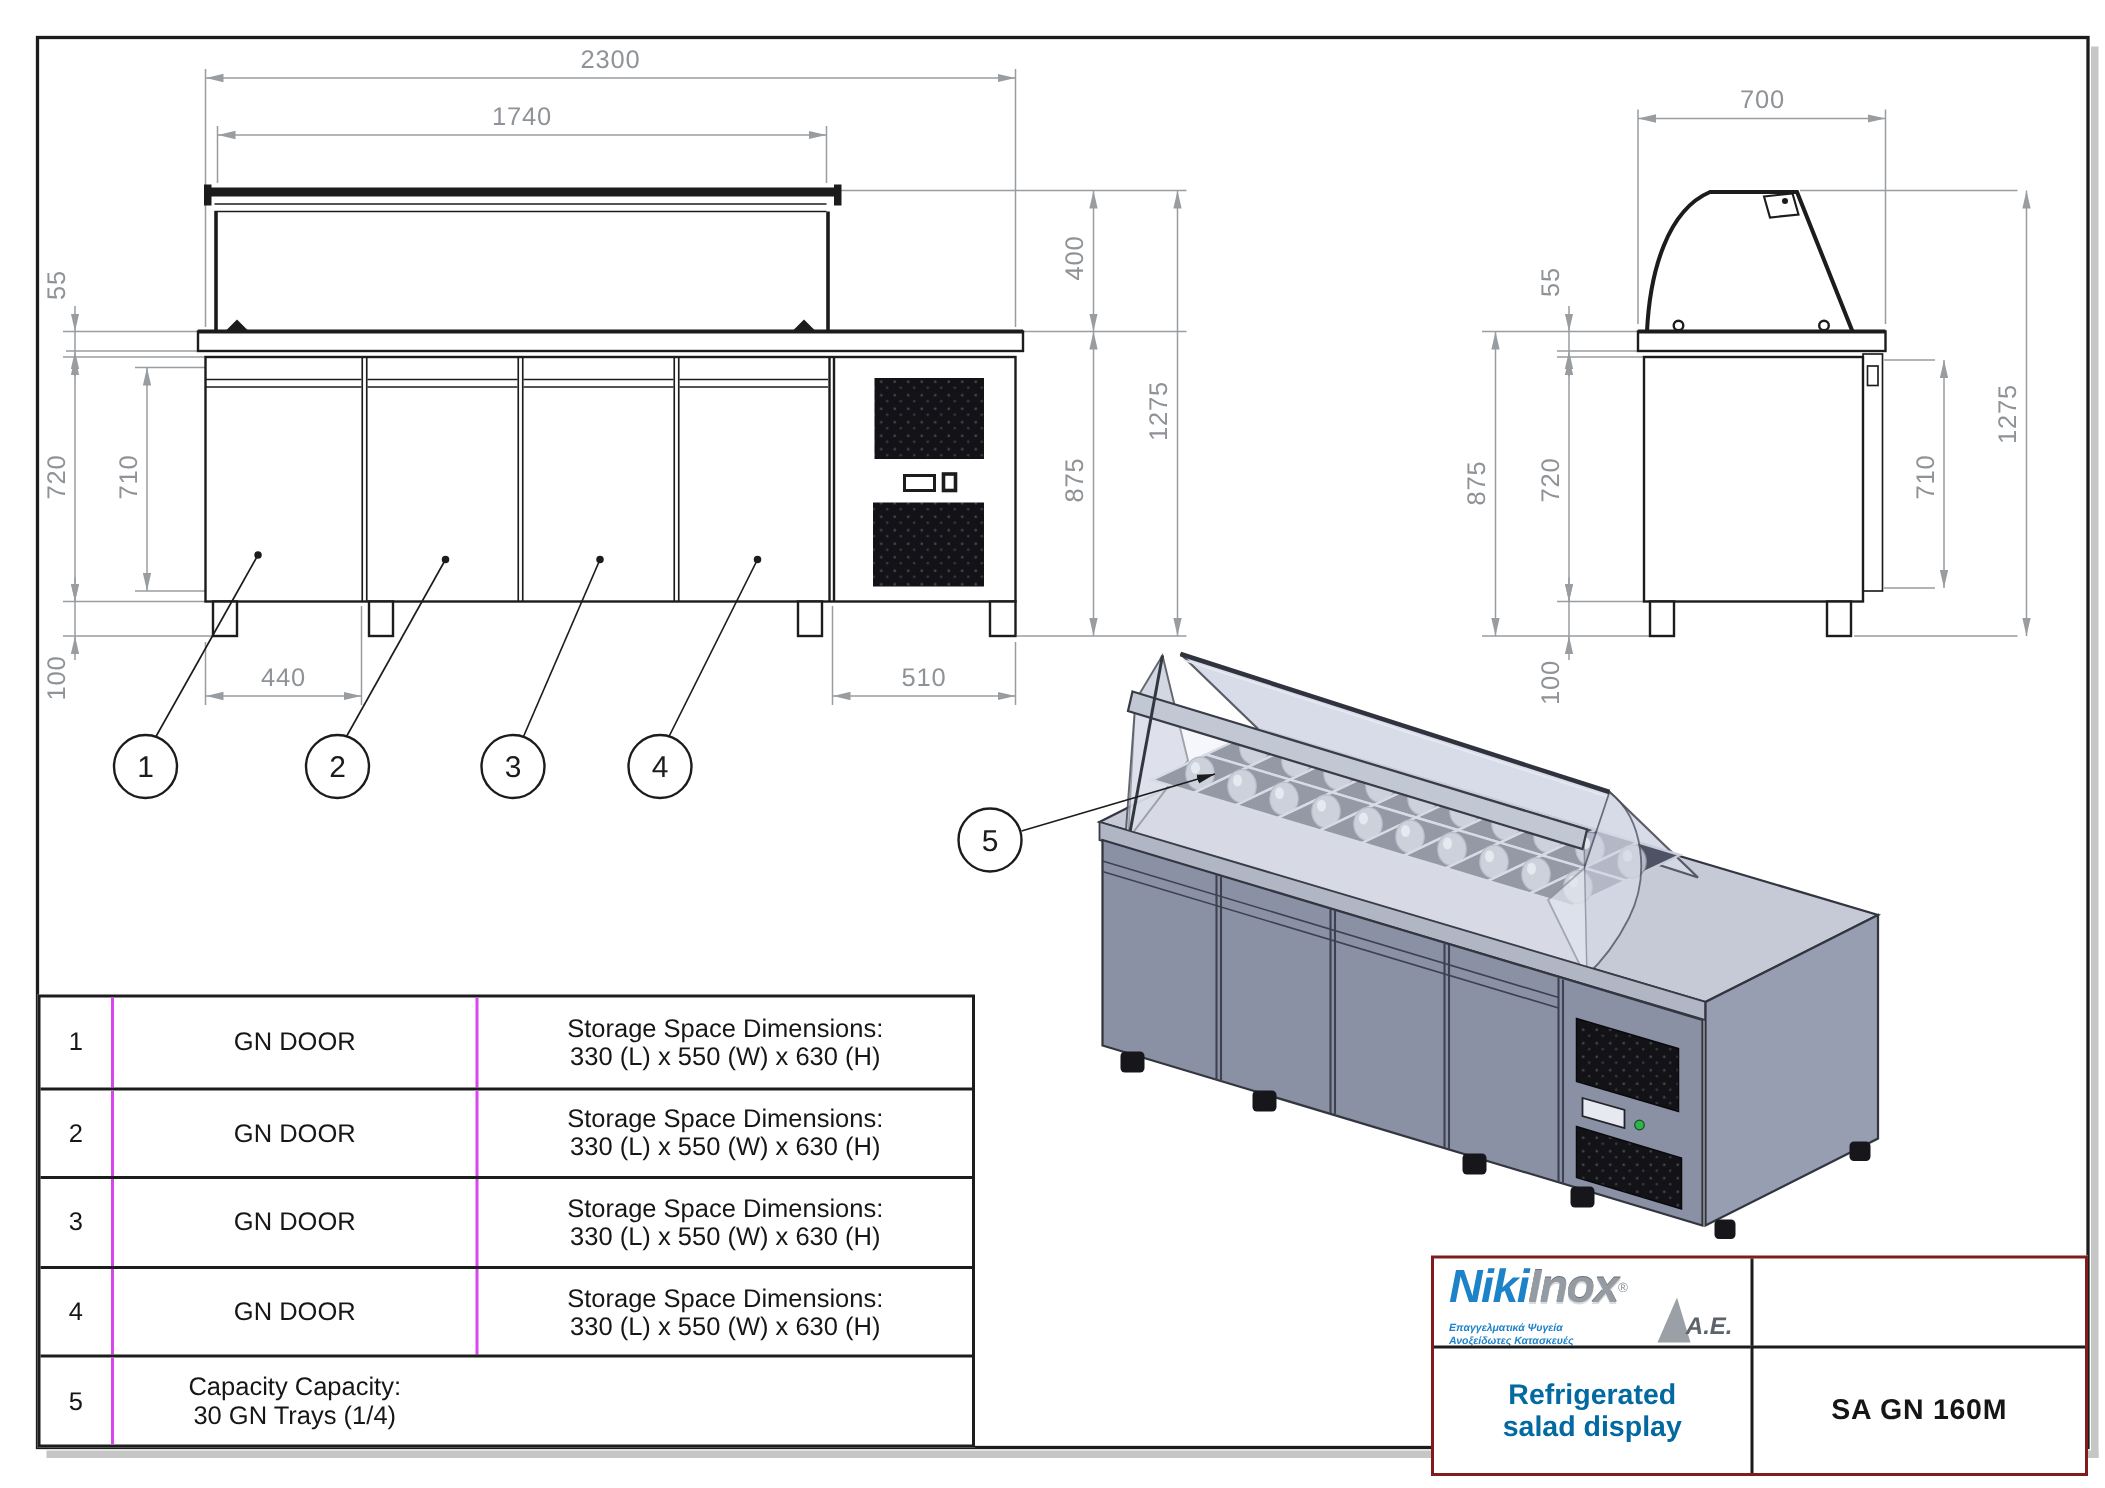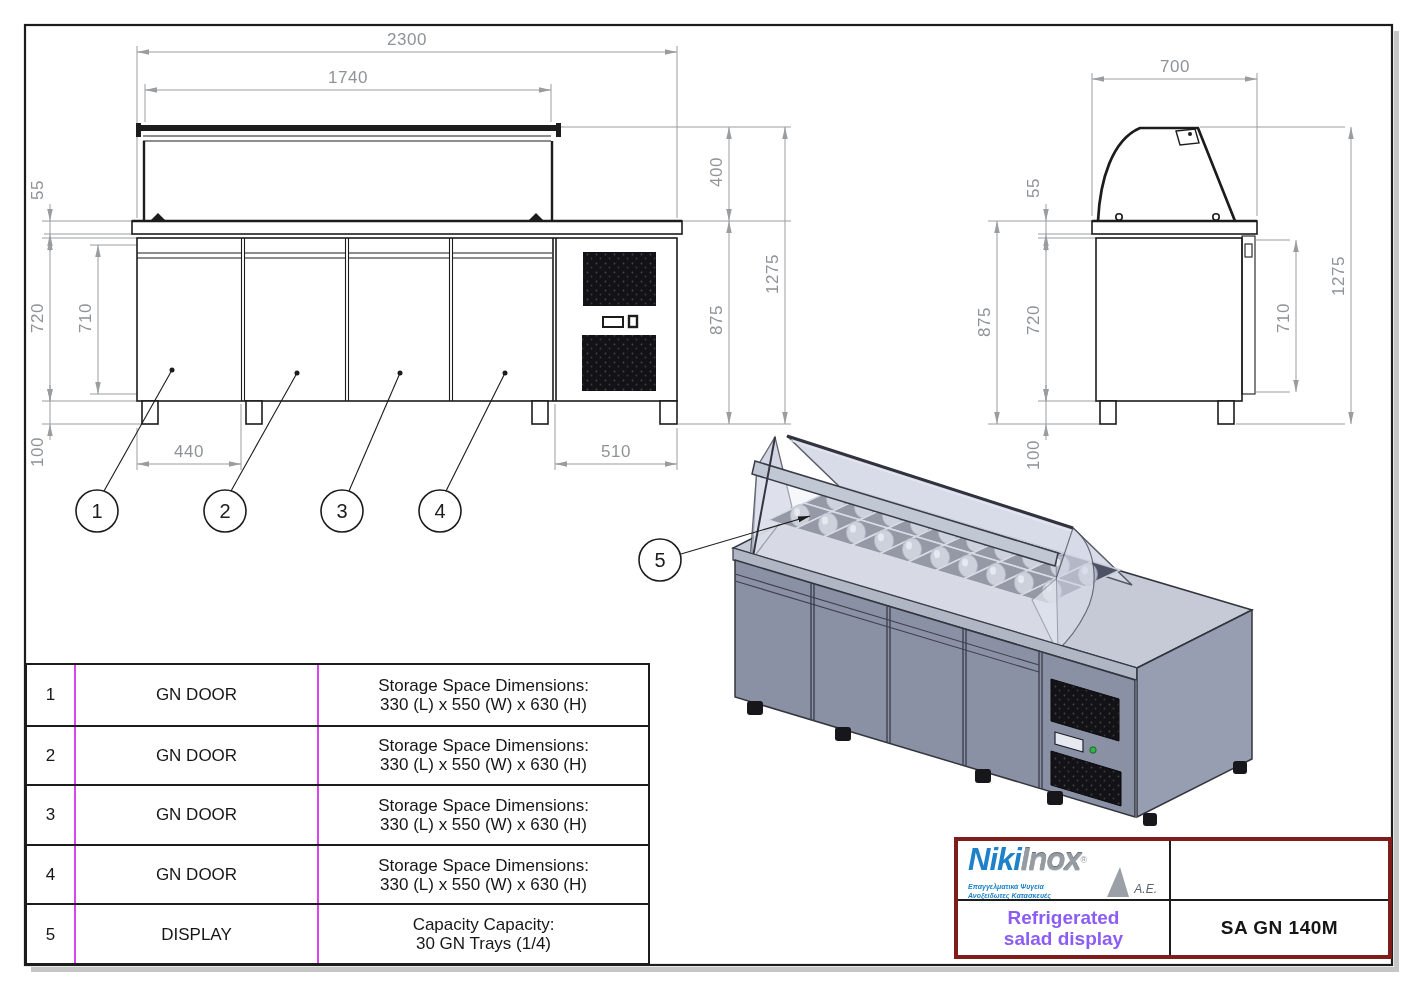--- a/index.html
+++ b/index.html
@@ -18,39 +18,39 @@
   
   .parts-table{position:absolute;left:25px;top:663px;width:625px;height:302px;
     border:2px solid #1c1c1c;box-sizing:border-box;display:grid;grid-template-rows:repeat(5,1fr);
     color:#161616;background:#fff;}
   .pt-row{display:grid;grid-template-columns:47px 243px 1fr;border-top:2px solid #1c1c1c;min-height:0;}
   .pt-row:first-child{border-top:none;}
   .pt-cell{border-left:2px solid #d946ef;display:flex;flex-direction:column;align-items:center;
     justify-content:center;text-align:center;font-size:17px;line-height:19px;padding:2px 4px;box-sizing:border-box;}
   .pt-cell:first-child{border-left:none;}
   
-  .title-block{position:absolute;left:954px;top:837px;width:438px;height:122px;border:4px solid #7f1d1d;
+  .title-block{position:absolute;left:954px;top:837px;width:438px;height:147px;border:2px solid #7f1d1d;
     box-sizing:border-box;display:grid;grid-template-columns:211px 1fr;grid-template-rows:58px 1fr;background:#fff;}
   .tb-cell{border-left:2px solid #1c1c1c;border-top:2px solid #1c1c1c;position:relative;
     display:flex;align-items:center;justify-content:center;text-align:center;box-sizing:border-box;}
   .tb-cell.c00,.tb-cell.c01{border-top:none;}
   .tb-cell.c00,.tb-cell.c10{border-left:none;}
-  .tb-product{font-weight:bold;font-size:19px;line-height:21px;color:#8b5cf6;}
+  .tb-product{font-weight:bold;font-size:19px;line-height:21px;color:#0369a1;}
   .tb-model{font-weight:bold;font-size:19px;color:#161616;letter-spacing:.5px;}
   
   .logo{position:absolute;left:10px;top:2px;width:195px;height:54px;text-align:left;}
   .logo-line{white-space:nowrap;line-height:34px;}
   .brand-blue{font-style:italic;font-weight:bold;font-size:31px;color:#1d82c8;letter-spacing:-1px;}
   .brand-gray{font-style:italic;font-weight:bold;font-size:31px;color:#959ba2;
     text-shadow:0 1px 0 #d9dcdf,0 -1px 0 #6a7076;letter-spacing:-1px;}
   .brand-reg{font-size:9px;color:#8b9196;vertical-align:top;}
   .tagline{font-style:italic;font-weight:bold;font-size:7px;line-height:8px;color:#1d82c8;margin-top:1px;}
   .swoosh{position:absolute;right:34px;bottom:0;width:0;height:0;
     border-left:13px solid transparent;border-right:9px solid transparent;border-bottom:30px solid #9aa0a6;}
-  .ae{position:absolute;right:6px;bottom:1px;font-size:12px;font-weight:normal;font-style:italic;color:#5d6368;}
+  .ae{position:absolute;right:6px;bottom:1px;font-size:16px;font-weight:bold;font-style:italic;color:#5d6368;}
 </style>
 </head>
 <body>
 
 <div class="page">
 
 <svg class="sheet" width="1403" height="992" viewBox="0 0 1403 992">
   <defs>
     <marker id="mA" viewBox="0 0 10 6" refX="10" refY="3" markerWidth="12" markerHeight="7.2" orient="auto-start-reverse">
       <path d="M0,0.7 L10,3 L0,5.3 Z" fill="#999da0"></path>
@@ -352,23 +352,20 @@
     <div class="pt-cell">
       <span>Storage Space Dimensions:</span>
       <span>330 (L) x 550 (W) x 630 (H)</span>
     </div>
   </div>
   <div class="pt-row">
     <div class="pt-cell">
           <span>5</span>
         </div>
     <div class="pt-cell">
-          <span>DISPLAY</span>
-        </div>
-    <div class="pt-cell">
       <span>Capacity Capacity:</span>
       <span>30 GN Trays (1/4)</span>
     </div>
   </div>
 </div>
 
 <div class="title-block">
   <div class="tb-cell c00">
     <div class="logo">
       <div class="logo-line"><span class="brand-blue">Niki</span><span class="brand-gray">Inox</span><span class="brand-reg">®</span></div>
@@ -379,17 +376,17 @@
     </div>
   </div>
   <div class="tb-cell c01"></div>
   <div class="tb-cell c10">
     <div class="tb-product">
       <div>Refrigerated</div>
       <div>salad display</div>
     </div>
   </div>
   <div class="tb-cell c11">
-    <div class="tb-model">SA GN 140M</div>
+    <div class="tb-model">SA GN 160M</div>
   </div>
 </div>
 
 </div>
 
 </body></html>

